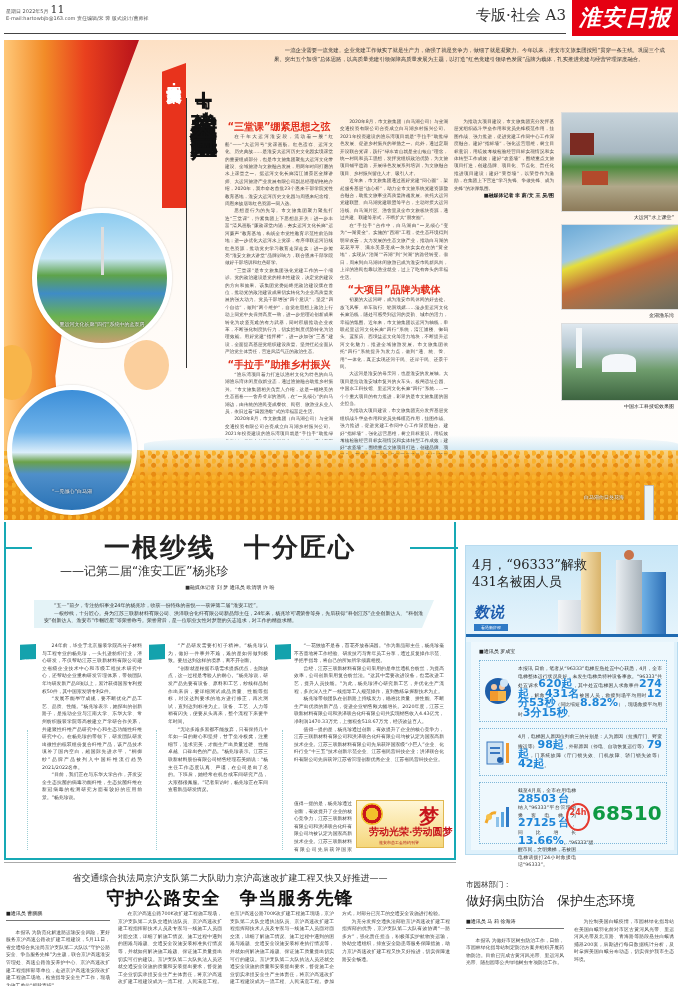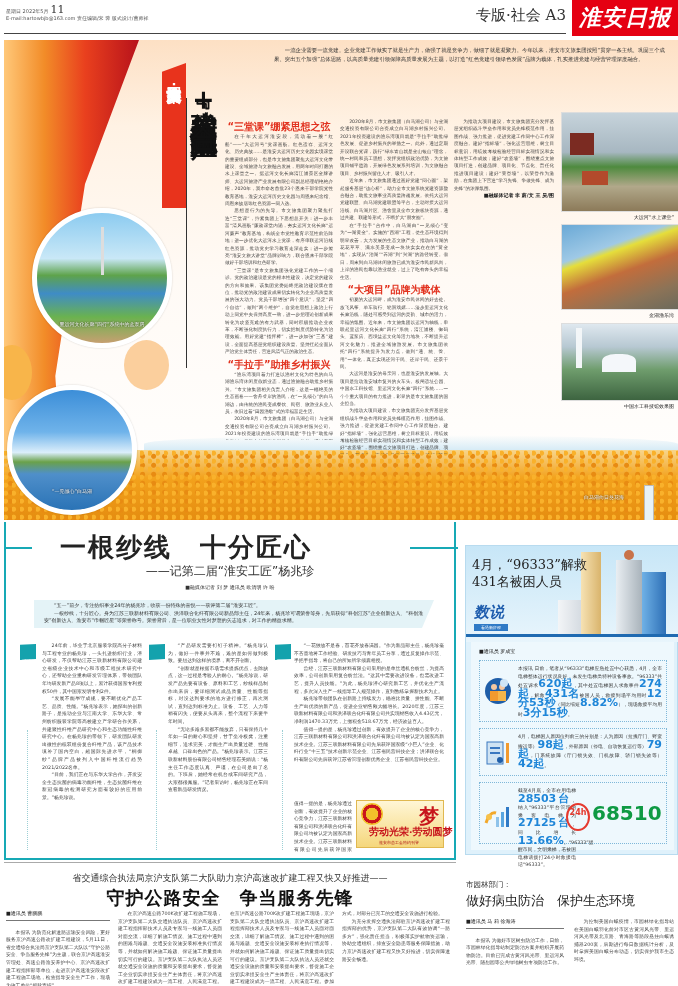--- a/index.html
+++ b/index.html
@@ -34,22 +34,22 @@
 .byline-r{text-align:right;font-weight:bold;color:#222;font-size:5px}
 .side-photo{position:absolute;left:557px;width:118px;border:1px solid #ddd}
 .sp-cap{position:absolute;right:4px;font-size:5px;color:#222}
 .flowers{position:absolute;left:0;top:410px;width:674px;height:70px;background:radial-gradient(circle at 20% 40%,#f9b12b 0 2px,transparent 3px),radial-gradient(circle at 60% 70%,#e88b12 0 2px,transparent 3px),linear-gradient(180deg,#f7d58c 0%,#f3a21c 40%,#e58d10 100%);background-size:8px 8px,11px 9px,100% 100%}
 .sky-band{position:absolute;left:140px;top:395px;width:534px;height:30px;background:linear-gradient(180deg,rgba(255,255,255,0) 0%,#cfe8f5 60%,#a6d4ee 100%);border-radius:50% 50% 0 0/30% 30% 0 0}
 .windmill{position:absolute;left:640px;top:445px;width:10px;height:40px;background:#e8f2f7;border:1px solid #bbb}
 
 #craft{position:absolute;left:4px;top:522px;width:452px;height:338px;border:2px solid #17a9b5;border-top:none}
 .craft-topline-l{position:absolute;left:4px;top:547px;width:28px;height:2px;background:#17a9b5}
 .craft-topline-r{position:absolute;left:410px;top:547px;width:48px;height:2px;background:#17a9b5}
-.craft-title{position:absolute;left:60px;top:530px;width:340px;text-align:left;font-family:"DejaVu Serif",serif;font-size:26px;font-weight:bold;color:#222;letter-spacing:2px}
-.craft-sub{position:absolute;left:60px;top:563px;width:340px;text-align:center;font-size:12px;color:#333}
+.craft-title{position:absolute;left:60px;top:530px;width:340px;text-align:center;font-family:"DejaVu Serif",serif;font-size:26px;font-weight:bold;color:#222;letter-spacing:2px}
+.craft-sub{position:absolute;left:60px;top:563px;width:340px;font-size:12px;color:#333}
 .craft-by{position:absolute;left:60px;top:584px;width:340px;text-align:center;font-size:5px;color:#333}
 .craft-lead{position:absolute;left:34px;top:600px;width:400px;height:28px;background:#e4f3f7;font-size:5px;line-height:7.6px;color:#333;padding:2px 10px;clip-path:polygon(0 0,100% 0,97% 100%,0 100%)}
 .craft-lead p{text-indent:2em}
 .tag-v{position:absolute;width:16px;background:#14a2ad;color:#fff;font-family:"DejaVu Serif",serif;font-size:12px;font-weight:bold;writing-mode:vertical-rl;text-align:center;line-height:16px;padding:6px 0 10px;clip-path:polygon(0 4%,100% 0,100% 94%,0 100%)}
 .dotline{position:absolute;width:0;border-left:1px dotted #9ccfd5}
 .badge{position:absolute;left:356px;top:800px;width:88px;height:48px;background:linear-gradient(180deg,#fff6d6,#f5d77c);border:1px solid #e0b850}
 .badge-emblem{position:absolute;left:4px;top:2px;width:22px;height:22px;border-radius:50%;background:radial-gradient(circle,#f2c02b 40%,#c9141c 42%,#c9141c 60%,#f2c02b 62%)}
 .badge-text{position:absolute;left:12px;top:24px;font-family:"DejaVu Serif",serif;font-size:10px;font-weight:bold;color:#c7161c;white-space:nowrap}
 .badge-mark{position:absolute;right:4px;top:2px;font-size:20px;color:#c7161c;font-weight:bold}
 .badge-small{position:absolute;left:22px;top:39px;font-size:4px;color:#a11}

